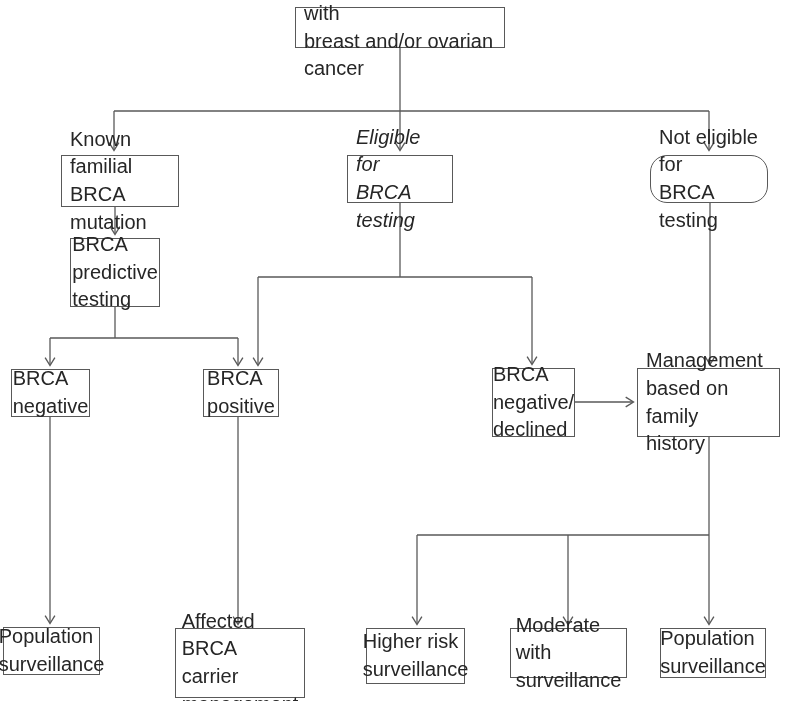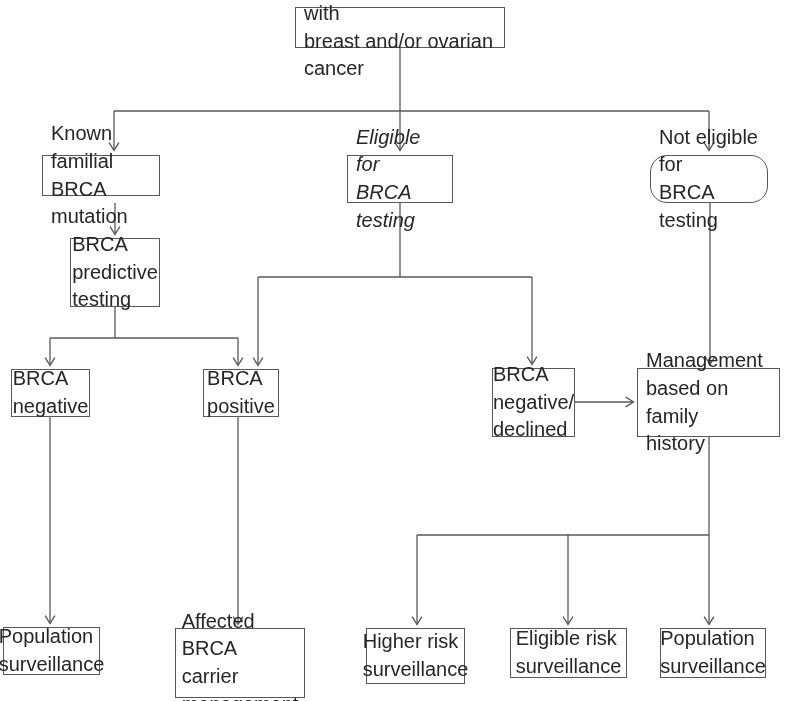--- a/index.html
+++ b/index.html
@@ -34,21 +34,21 @@
     text-align: left;
     display: flex;
     align-items: center;
     justify-content: center;
     white-space: pre-wrap;
     z-index: 2;
     padding: 2px 8px;
   }
   
   #n-affected     { left: 295px; top: 7px;   width: 210px; height: 41px; }
-  #n-known        { left: 42px;  top: 155px; width: 118px; height: 41px; }
+  #n-known        { left: 61px;  top: 155px; width: 118px; height: 52px; }
   #n-eligible     { left: 347px; top: 155px; width: 106px; height: 48px; font-style: italic; }
   #n-noteligible  { left: 650px; top: 155px; width: 118px; height: 48px; border-radius: 17px; }
   #n-predictive   { left: 70px;  top: 238px; width: 90px;  height: 69px; }
   #n-negative     { left: 11px;  top: 369px; width: 79px;  height: 48px; }
   #n-positive     { left: 203px; top: 369px; width: 76px;  height: 48px; }
   #n-negdeclined  { left: 492px; top: 368px; width: 83px;  height: 69px; }
   #n-management   { left: 637px; top: 368px; width: 143px; height: 69px; }
   #n-population-l { left: 3px;   top: 627px; width: 97px;  height: 48px; }
   #n-carrier      { left: 175px; top: 628px; width: 130px; height: 70px; }
   #n-higher       { left: 366px; top: 628px; width: 99px;  height: 56px; }
@@ -131,19 +131,19 @@
   <div class="node" id="n-population-l">Population
 surveillance</div>
 
   <div class="node" id="n-carrier">Affected BRCA
 carrier
 management</div>
 
   <div class="node" id="n-higher">Higher risk
 surveillance</div>
 
-  <div class="node" id="n-moderate">Eligible risk
+  <div class="node" id="n-moderate">Moderate with
 surveillance</div>
 
   <div class="node" id="n-population-r">Population
 surveillance</div>
 
 </div>
 
 </body></html>

